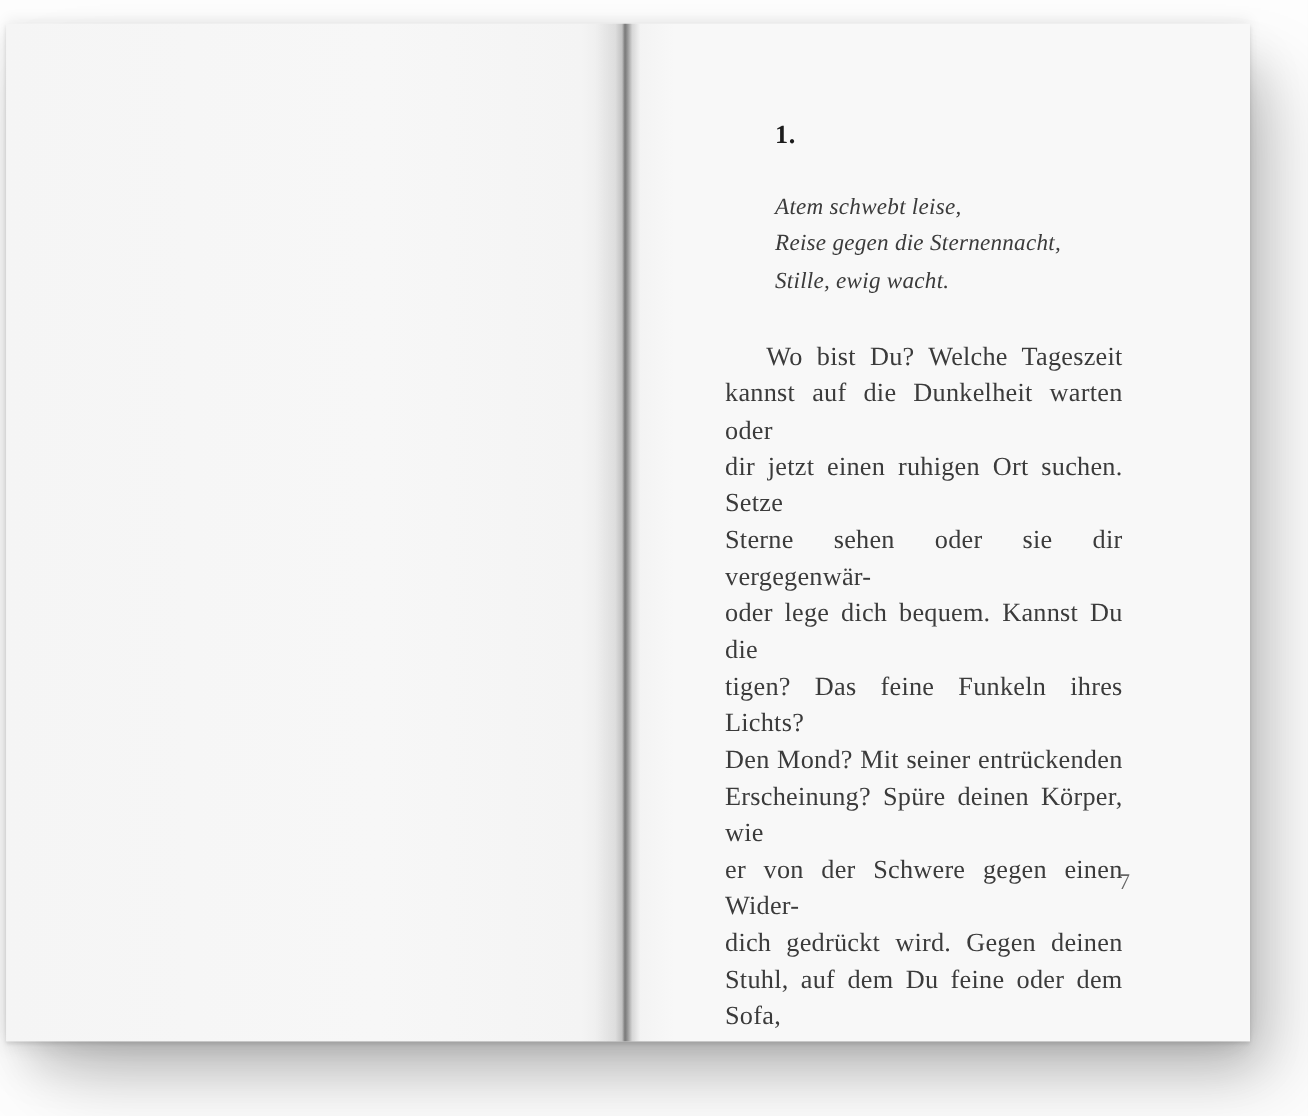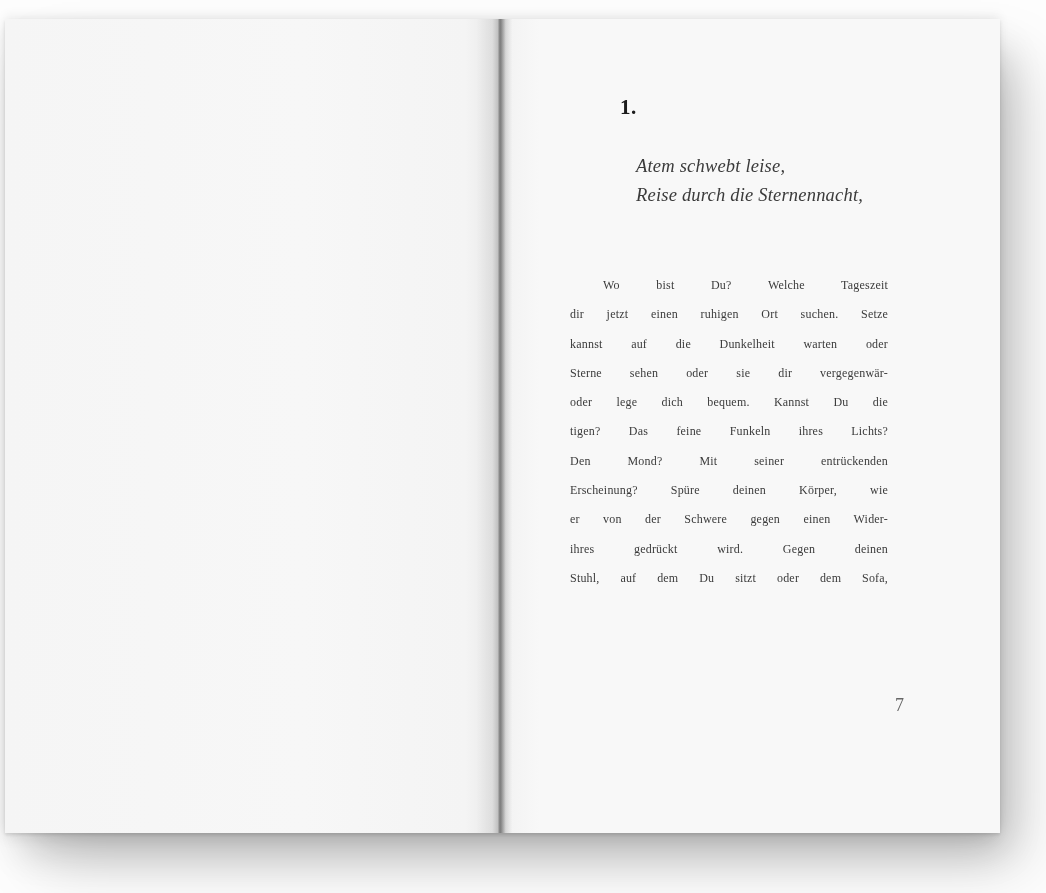--- a/index.html
+++ b/index.html
@@ -79,29 +79,28 @@
   .haiku {
     position: absolute;
     left: 120px;
     top: 133px;
     width: 300px;
     font-style: italic;
     font-size: 18.5px;
     line-height: 29.3px;
     color: #3b3b3b;
     letter-spacing: 0.2px;
-    margin-left: 16px;
   }
 
   .body-text {
     position: absolute;
-    left: 70px;
+    left: 80px;
     top: 252px;
     width: 318px;
-    font-size: 12px;
+    font-size: 21px;
     line-height: 29.3px;
     color: #3b3b3b;
     letter-spacing: 0.2px;
   }
   .body-line {
     text-align: justify;
     text-align-last: justify;
     width: 318px;
     box-sizing: border-box;
     white-space: normal;
@@ -127,35 +126,36 @@
 <div class="book">
 
   <div class="page page-left"></div>
 
   <div class="page page-right">
 
     <div class="chapter-number">1.</div>
 
     <div class="haiku">
       <div class="haiku-line">Atem schwebt leise,</div>
-      <div class="haiku-line">Reise durch die Sternennacht,</div>
+      <div class="haiku-line">Reise gegen die Sternennacht,</div>
+      <div class="haiku-line">Stille, ewig wacht.</div>
     </div>
 
     <div class="body-text">
       <div class="body-line indented">Wo bist Du? Welche Tageszeit</div>
+      <div class="body-line">kannst auf die Dunkelheit warten oder</div>
       <div class="body-line">dir jetzt einen ruhigen Ort suchen. Setze</div>
-      <div class="body-line">kannst auf die Dunkelheit warten oder</div>
       <div class="body-line">Sterne sehen oder sie dir vergegenwär-</div>
       <div class="body-line">oder lege dich bequem. Kannst Du die</div>
       <div class="body-line">tigen? Das feine Funkeln ihres Lichts?</div>
       <div class="body-line">Den Mond? Mit seiner entrückenden</div>
       <div class="body-line">Erscheinung? Spüre deinen Körper, wie</div>
       <div class="body-line">er von der Schwere gegen einen Wider-</div>
-      <div class="body-line">ihres gedrückt wird. Gegen deinen</div>
-      <div class="body-line">Stuhl, auf dem Du sitzt oder dem Sofa,</div>
+      <div class="body-line">dich gedrückt wird. Gegen deinen</div>
+      <div class="body-line">Stuhl, auf dem Du feine oder dem Sofa,</div>
     </div>
 
     <div class="page-number">7</div>
 
   </div>
 
   <div class="gutter"></div>
 
 </div>
 

